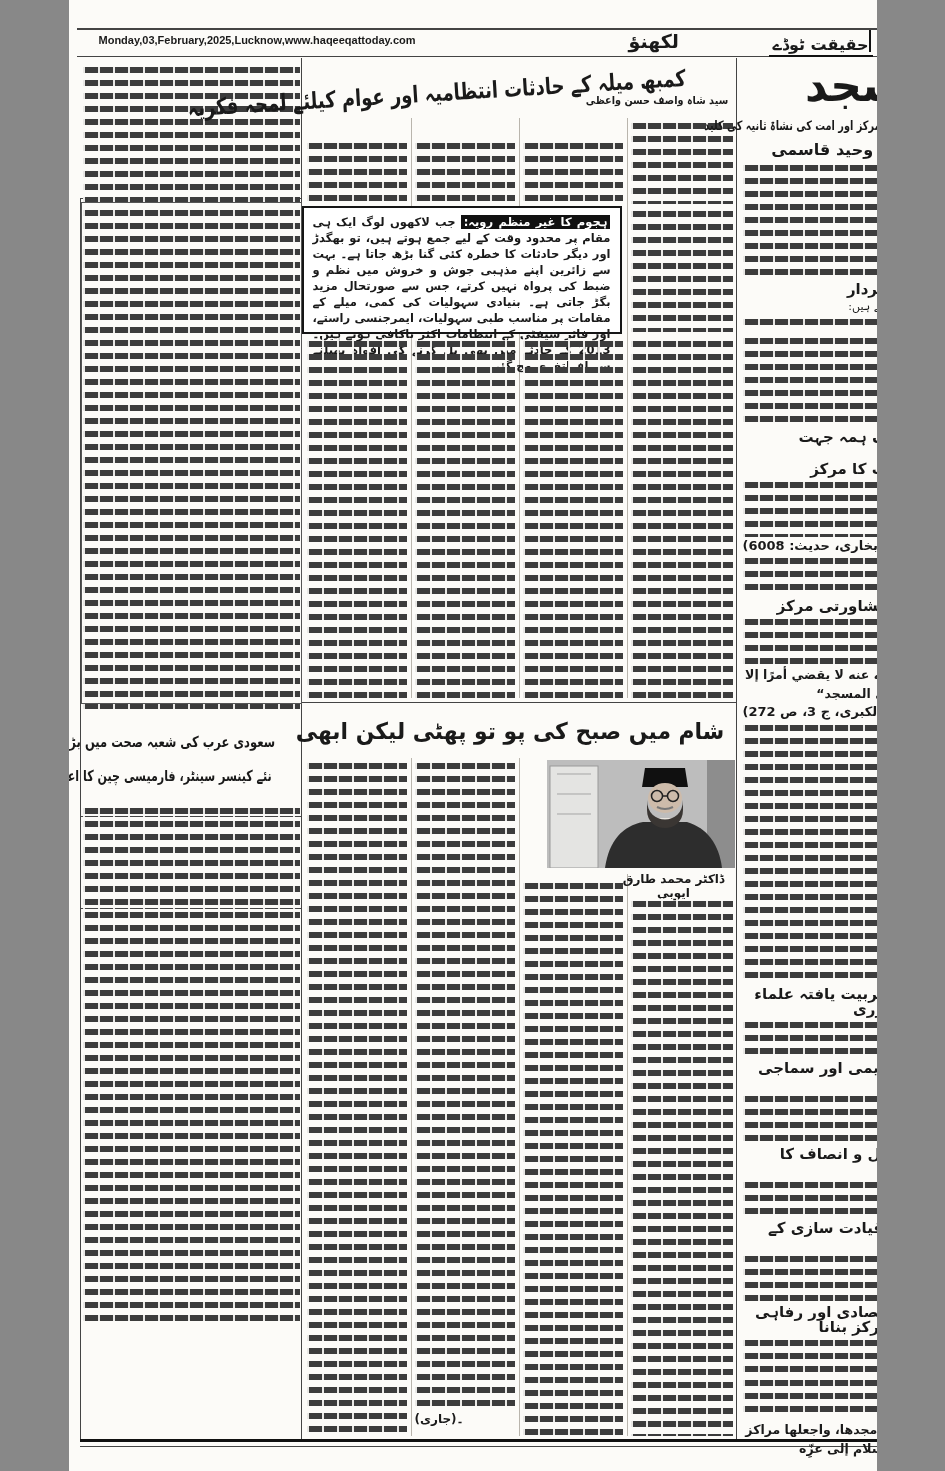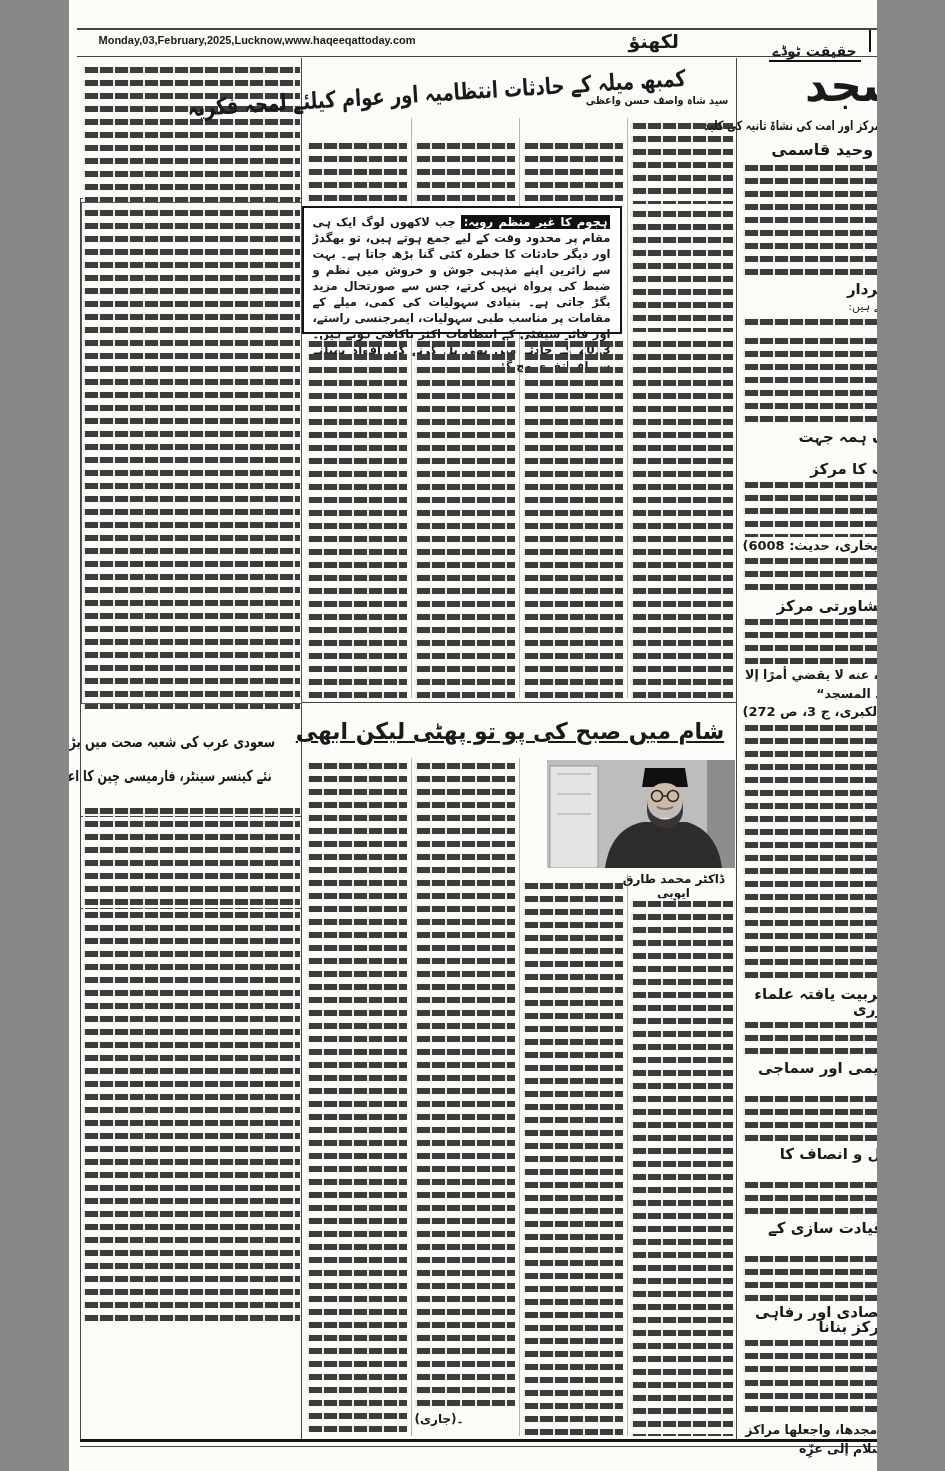--- a/index.html
+++ b/index.html
@@ -55,21 +55,21 @@
 
 <div class="page">
 
   <div class="abs hline" style="left:8px;top:28px;width:929px;height:2px;"></div>
   <div class="abs hline" style="left:8px;top:56px;width:929px;"></div>
 
   <div class="abs b" style="left:30px;top:34px;font-size:11px;font-family:'Liberation Sans',sans-serif;">Monday,03,February,2025,Lucknow,www.haqeeqattoday.com</div>
 
   <div class="abs b rtl" style="left:560px;top:30px;font-size:19px;">لکھنؤ</div>
 
-  <div class="abs b rtl" style="left:700px;top:31px;font-size:14px;border-bottom:2px solid #111;padding:12px 4px 1px;">حقیقت ٹوڈے</div>
+  <div class="abs b rtl" style="left:700px;top:31px;font-size:16px;border-bottom:2px solid #111;padding:4px 4px 1px;">حقیقت ٹوڈے</div>
 
   <div class="abs b rtl" style="left:800px;top:30px;font-size:19px;border-left:2px solid #111;border-right:2px solid #111;padding:0 8px;">ادبیات</div>
 
   <div class="abs num" style="left:880px;top:29px;font-size:21px;background:#e2e0da;border:1px solid #777;padding:0 7px;line-height:26px;">05</div>
 
   <div class="abs vline" style="left:232px;top:58px;height:1384px;"></div>
   <div class="abs vline" style="left:667px;top:58px;height:1384px;"></div>
   <div class="abs vline" style="left:933px;top:58px;height:1380px;"></div>
   <div class="abs vline" style="left:11px;top:198px;height:1244px;"></div>
   <div class="abs hline" style="left:11px;top:198px;width:222px;"></div>
@@ -112,21 +112,21 @@
     <span class="pull-lead">ہجوم کا غیر منظم رویہ:</span>
     <span>جب لاکھوں لوگ ایک ہی مقام پر محدود وقت کے لیے جمع ہوتے ہیں، تو بھگدڑ اور دیگر حادثات کا خطرہ کئی گنا بڑھ جاتا ہے۔ بہت سے زائرین اپنے مذہبی جوش و خروش میں نظم و ضبط کی پرواہ نہیں کرتے، جس سے صورتحال مزید بگڑ جاتی ہے۔ بنیادی سہولیات کی کمی، میلے کے مقامات پر مناسب طبی سہولیات، ایمرجنسی راستے، اور فائر سیفٹی کے انتظامات اکثر ناکافی ہوتے ہیں۔ 2013 کے حادثے میں بھی پل گرنے کی افواہ پھیلنے سے افراتفری مچ گئی۔</span>
   </div>
   <div class="abs sim" style="left:562px;top:208px;width:102px;height:124px;"></div>
 
   <div class="abs sim" style="left:238px;top:338px;width:100px;height:360px;"></div>
   <div class="abs sim" style="left:346px;top:338px;width:100px;height:360px;"></div>
   <div class="abs sim" style="left:454px;top:338px;width:100px;height:360px;"></div>
   <div class="abs sim" style="left:562px;top:338px;width:102px;height:360px;"></div>
 
-  <div class="abs" style="left:236px;top:708px;width:430px;height:48px;text-decoration:underline;">
+  <div class="abs" style="left:236px;top:708px;width:430px;height:48px;">
     <div class="headline-syria">شام میں صبح کی پو تو پھٹی لیکن ابھی</div>
   </div>
 
   <div class="abs" style="left:478px;top:760px;width:188px;height:108px;">
     <svg width="188" height="108" viewBox="0 0 188 108">
       <rect x="0" y="0" width="188" height="108" fill="#bdbdbd"></rect>
       <rect x="3" y="6" width="48" height="102" fill="#e4e4e2" stroke="#9a9a9a"></rect>
       <line x1="10" y1="14" x2="44" y2="14" stroke="#a5a5a5"></line>
       <line x1="10" y1="34" x2="44" y2="34" stroke="#a5a5a5"></line>
       <line x1="10" y1="54" x2="44" y2="54" stroke="#a5a5a5"></line>

